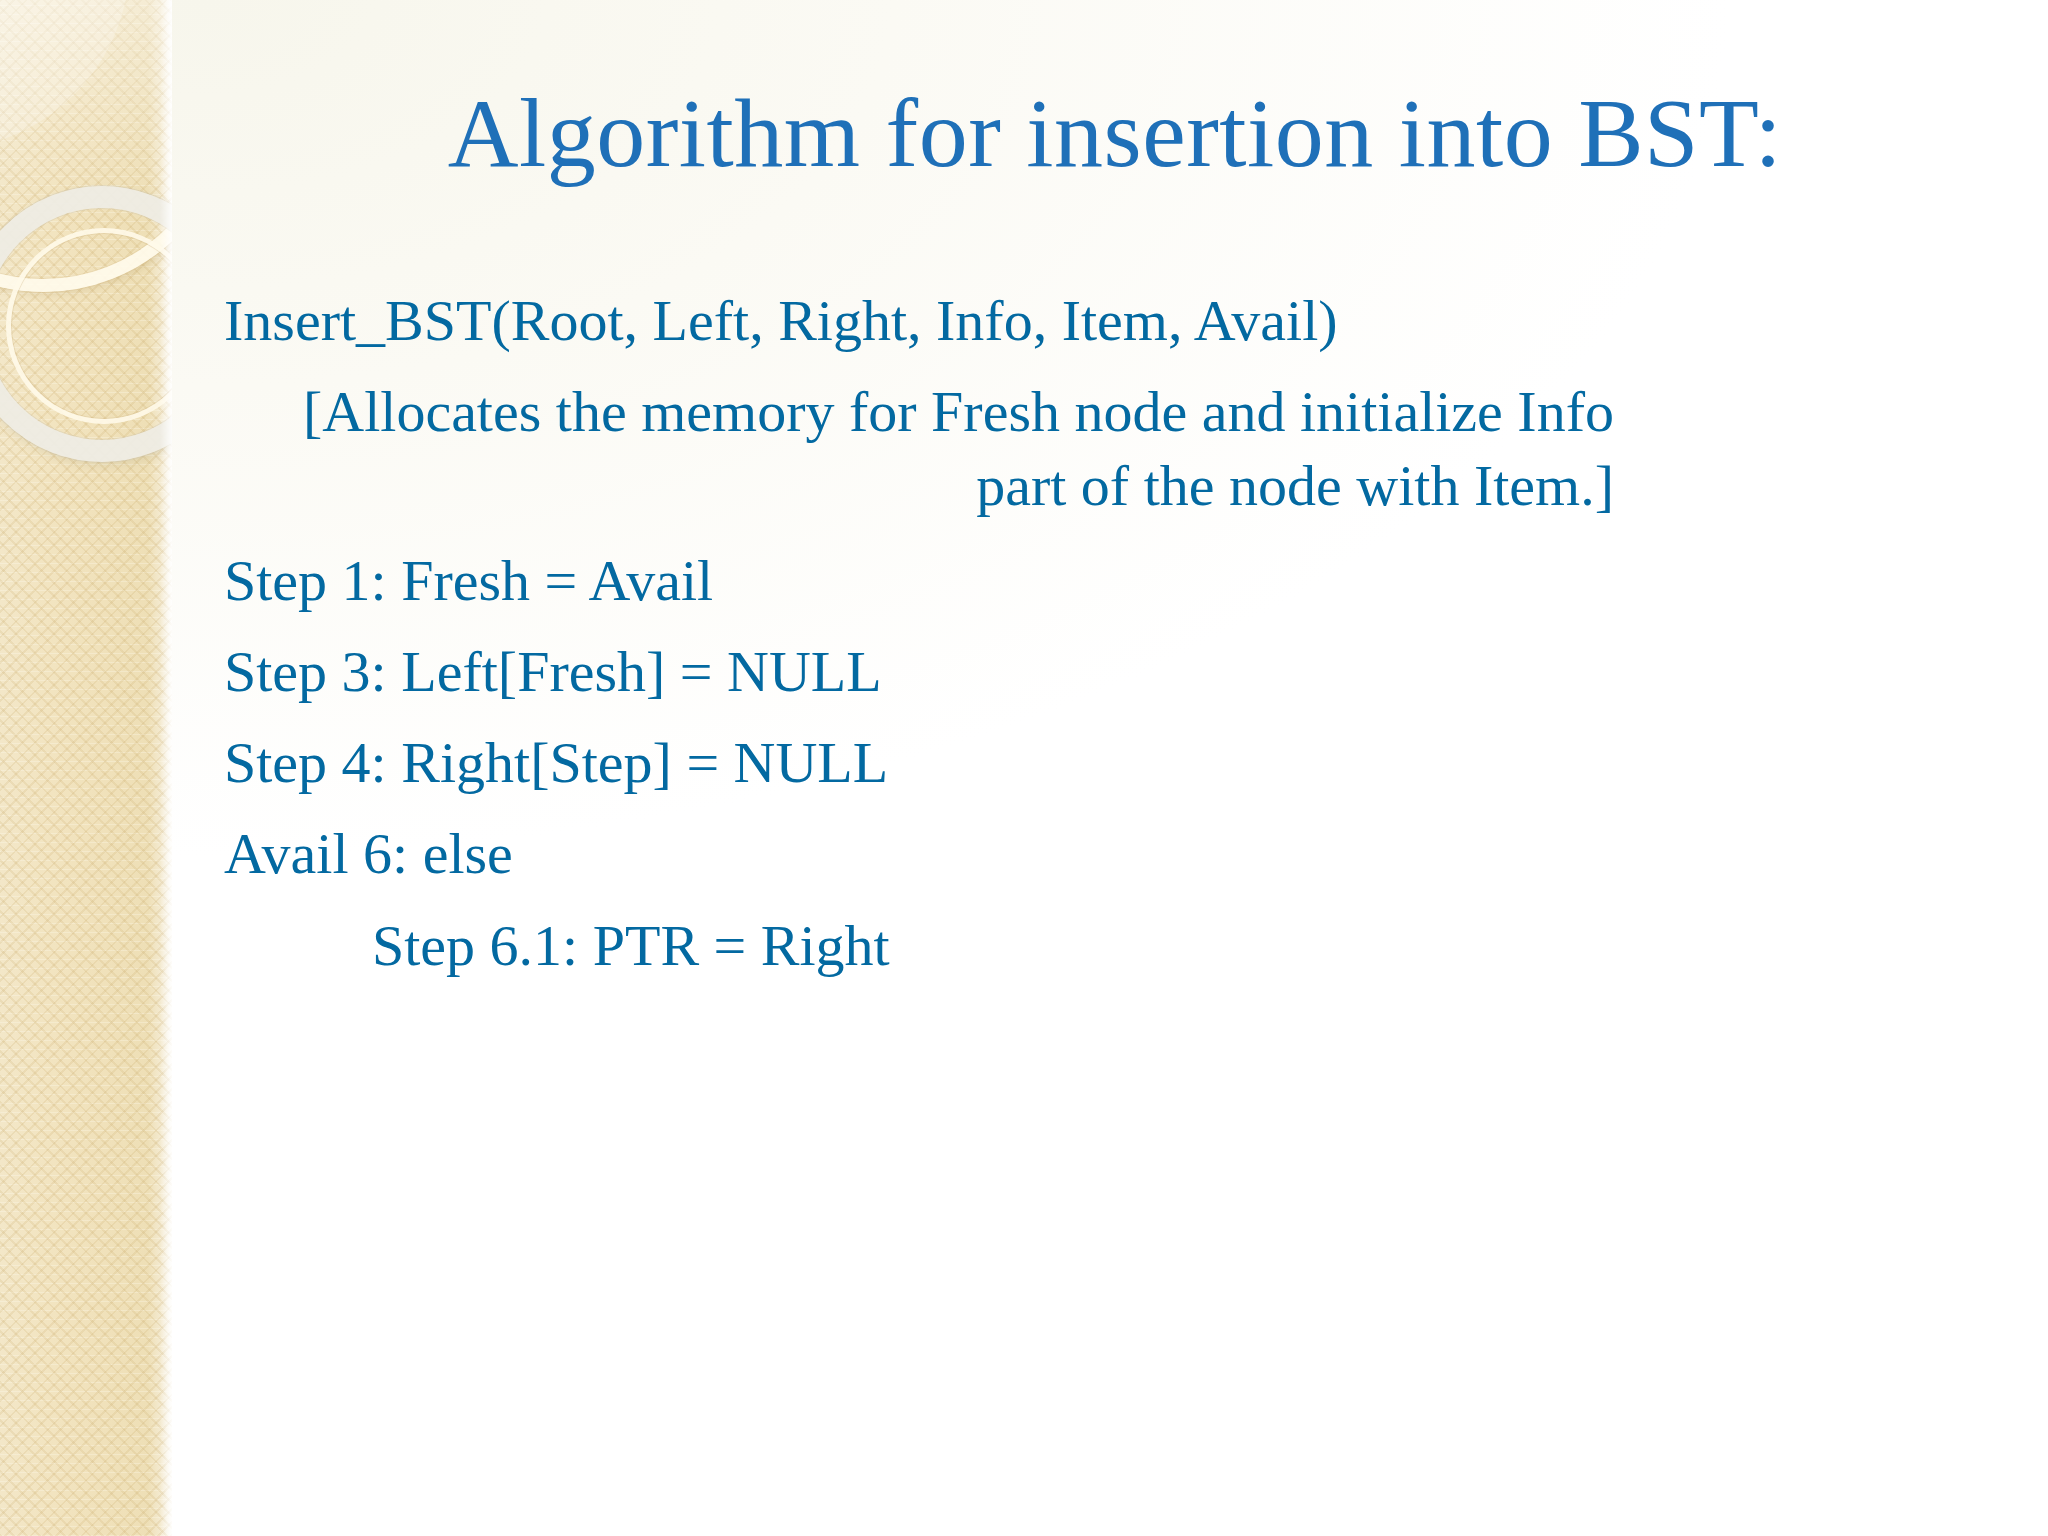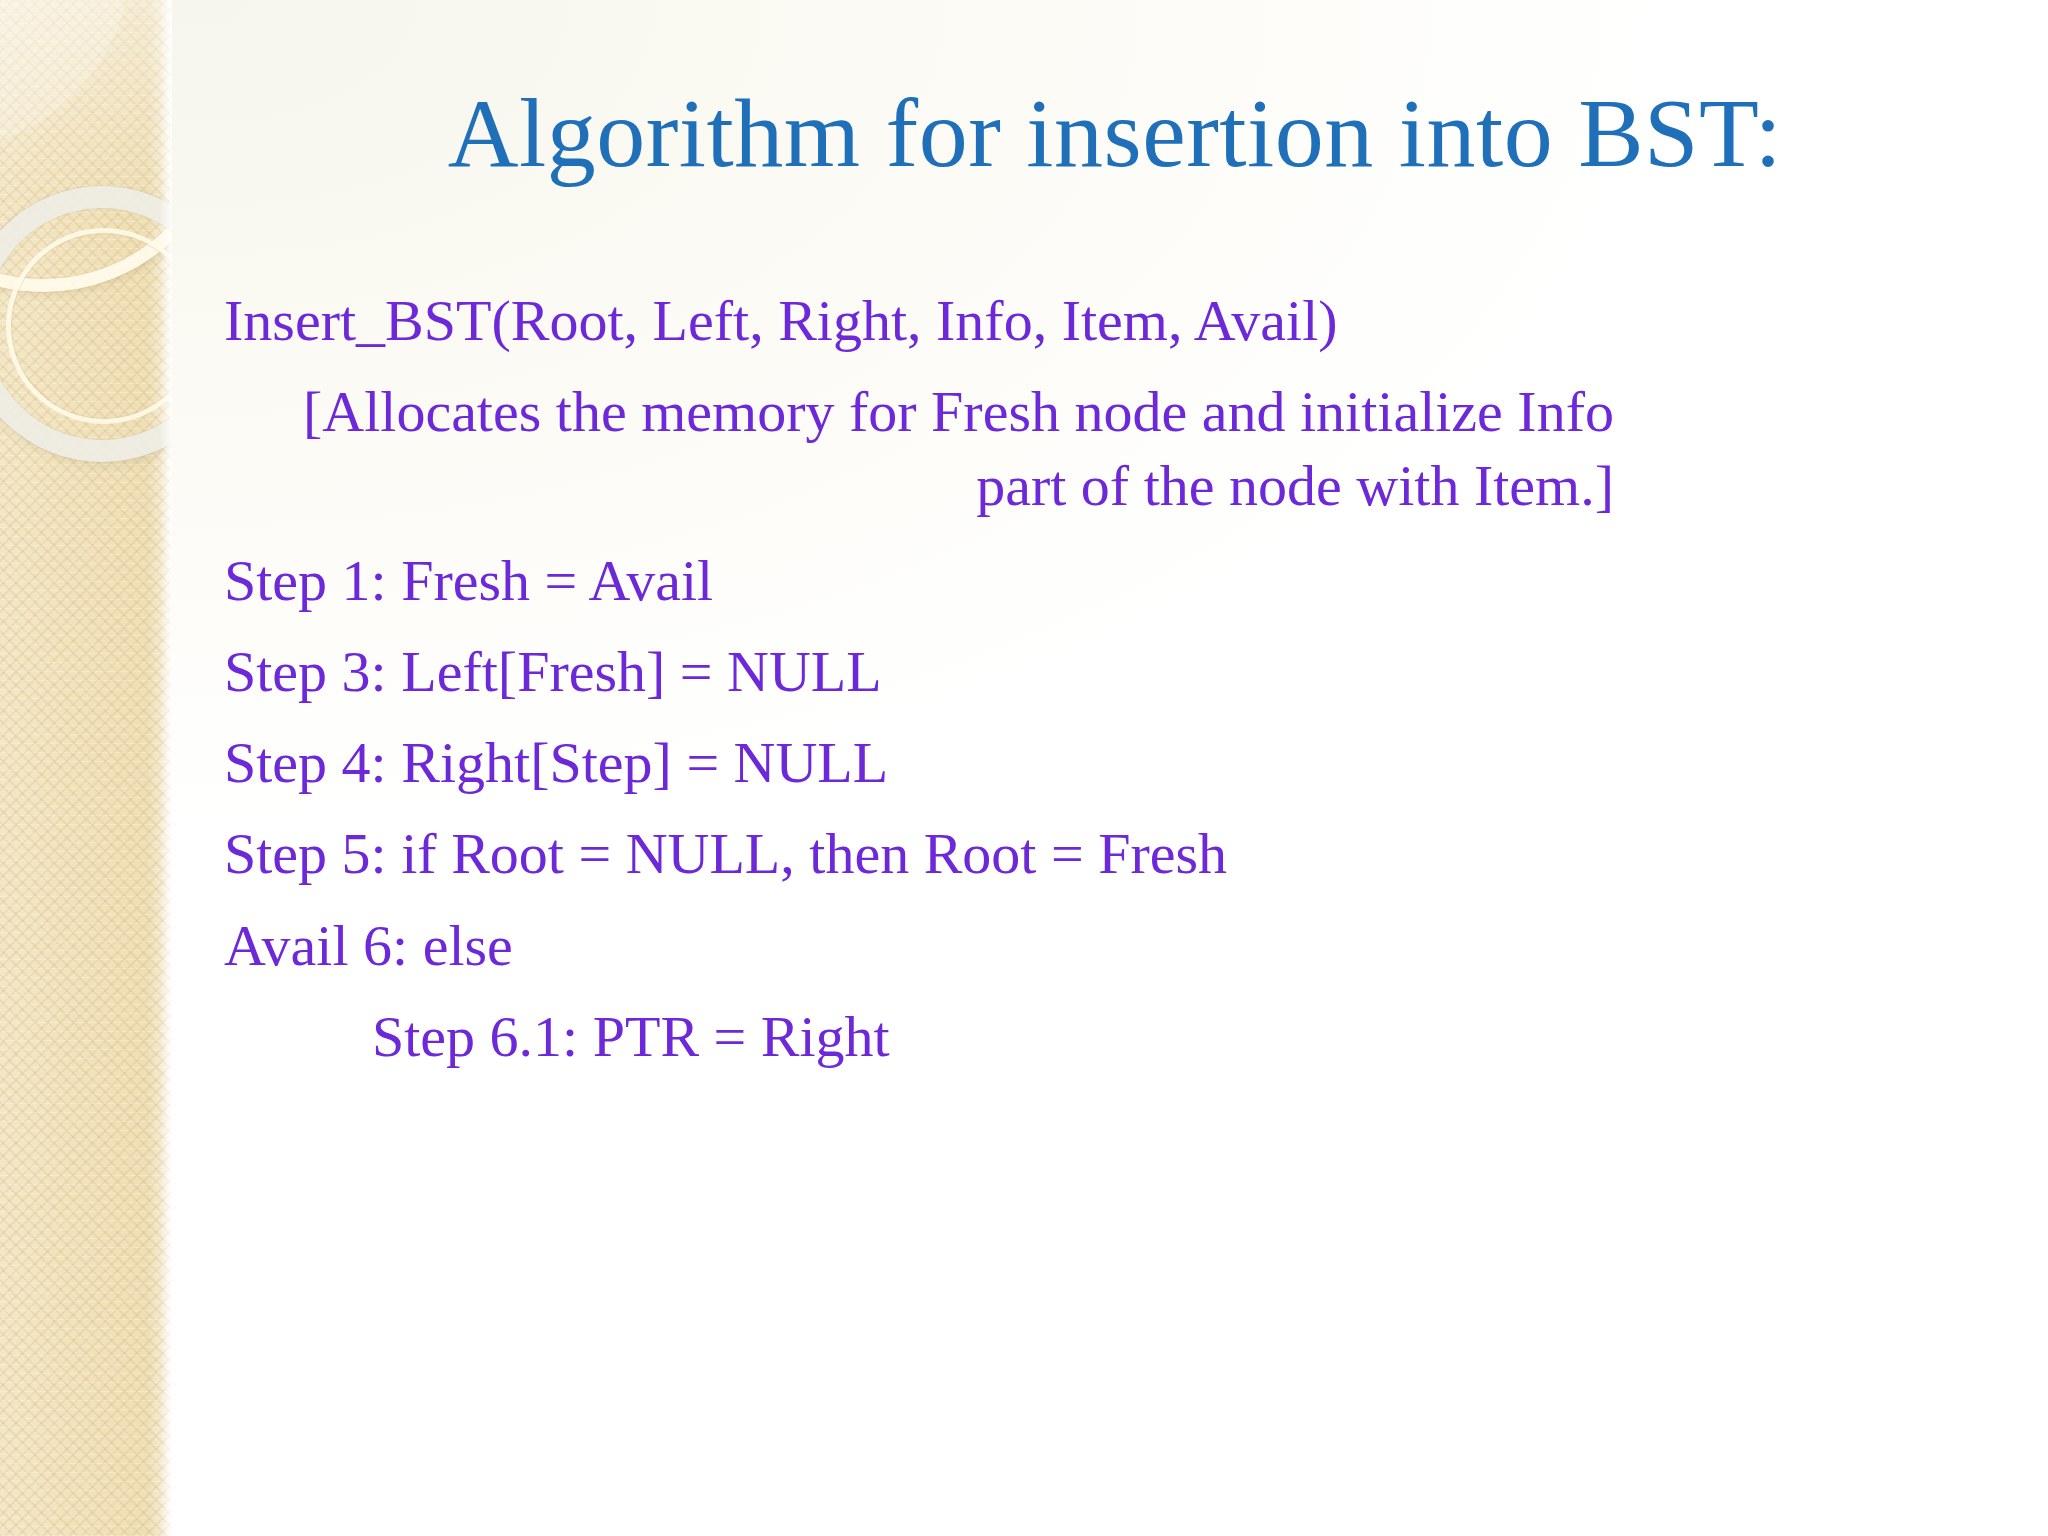--- a/index.html
+++ b/index.html
@@ -144,21 +144,21 @@
     letter-spacing: 0.5px;
     white-space: nowrap;
     text-align: center;
   }
 
   .body-block {
     position: absolute;
     left: 52px;
     top: 284px;
     width: 1800px;
-    color: #6d28d9;
+    color: #0369a1;
   }
 
   .line {
     font-size: 58px;
     line-height: 1.28;
     margin: 0 0 17px 0;
     white-space: nowrap;
   }
   .para {
     font-size: 58px;
@@ -200,21 +200,20 @@
 
       <p class="para gap-sm">[Allocates the memory for Fresh node and initialize Info part of the node with Item.]</p>
 
       <p class="line">Step 1: Fresh = Avail</p>
 
 
       <p class="line">Step 3: Left[Fresh] = NULL</p>
 
       <p class="line">Step 4: Right[Step] = NULL</p>
 
-      <p class="line">Step 5: if Root = NULL, then Root = Fresh</p>
 
       <p class="line">Avail 6: else</p>
 
       <p class="line sub">Step 6.1: PTR = Right</p>
 
     </div>
   </div>
 </div>
 
 </body></html>

